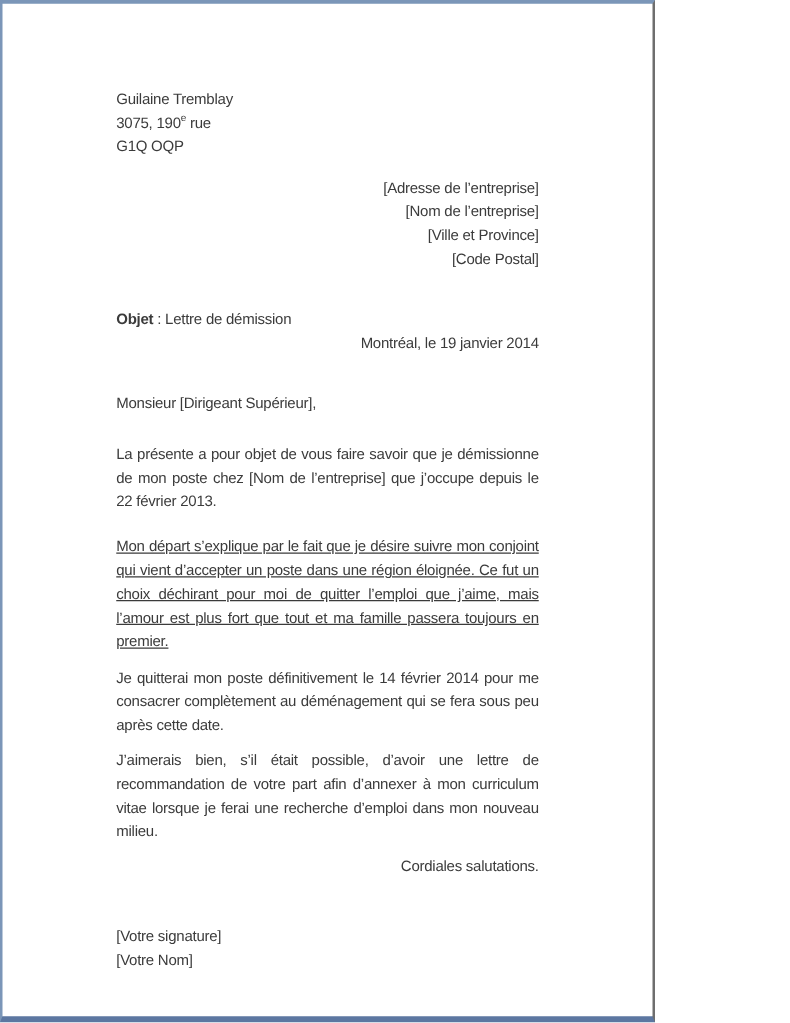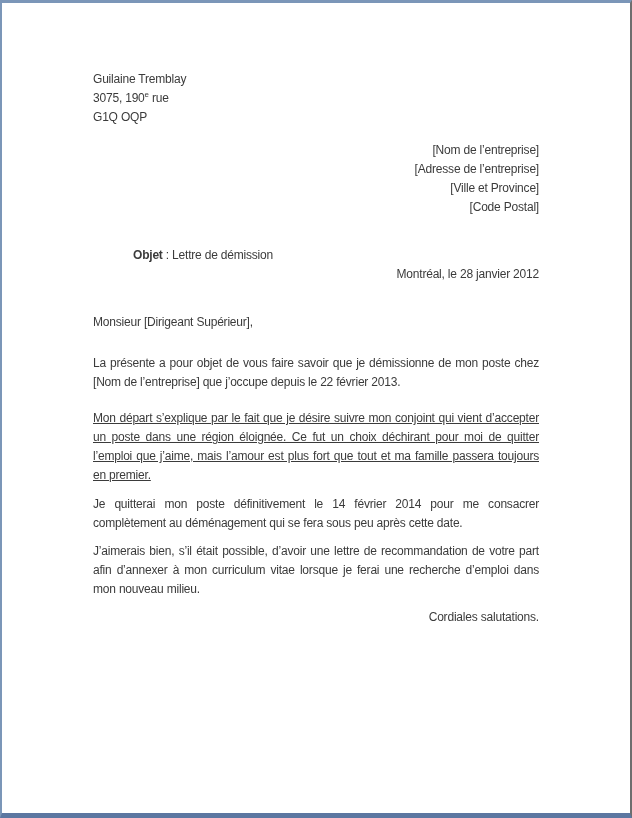--- a/index.html
+++ b/index.html
@@ -2,40 +2,40 @@
 <html lang="fr"><head>
 <meta charset="utf-8">
 <style>
   html, body {
     margin: 0;
     padding: 0;
     background: #ffffff;
   }
   .page {
     position: relative;
-    width: 632px;
+    width: 524px;
     height: 818px;
     box-sizing: border-box;
     background: #ffffff;
     border-top: 3px solid #7b96b8;
     border-left: 2px solid #7b96b8;
     border-right: 2px solid #6e6e6e;
     border-bottom: 5px solid #5c77a1;
     padding: 67px 91px 0 91px;
     overflow: hidden;
     font-family: "Liberation Sans", "DejaVu Sans", sans-serif;
     font-size: 12px;
     line-height: 19px;
     letter-spacing: -0.2px;
     color: #3b3b3b;
   }
   .block { margin: 0; }
   .sender-block { margin-top: 0; }
   .recipient-block { margin-top: 14px; text-align: right; }
-  .subject-line { margin-top: 29px; margin-left: 40px; }
+  .subject-line { margin-top: 29px; }
   .subject-line .label { font-weight: bold; }
   .date-line { margin-top: 0; text-align: right; }
   .salutation { margin-top: 29px; }
   .para {
     margin: 0;
     text-align: justify;
   }
   .para-1 { margin-top: 22px; }
   .para-2 { margin-top: 17px; text-decoration: underline; }
   .para-3 { margin-top: 10px; }
@@ -53,36 +53,40 @@
 
 <div class="page">
 
   <div class="block sender-block">
     <div>Guilaine Tremblay</div>
     <div><span>3075, 190</span><sup class="ordinal">e</sup><span> rue</span></div>
     <div>G1Q OQP</div>
   </div>
 
   <div class="block recipient-block">
+    <div>[Adresse de l’entreprise]</div>
     <div>[Nom de l’entreprise]</div>
-    <div>[Adresse de l’entreprise]</div>
     <div>[Ville et Province]</div>
     <div>[Code Postal]</div>
   </div>
 
   <div class="block subject-line">
     <span class="label">Objet</span>
     <span>: Lettre de démission</span>
   </div>
 
-  <div class="block date-line">Montréal, le 28 janvier 2012</div>
+  <div class="block date-line">Montréal, le 19 janvier 2014</div>
 
   <div class="block salutation">Monsieur [Dirigeant Supérieur],</div>
 
   <p class="para para-1">La présente a pour objet de vous faire savoir que je démissionne de mon poste chez [Nom de l’entreprise] que j’occupe depuis le 22 février 2013.</p>
   <p class="para para-2">Mon départ s’explique par le fait que je désire suivre mon conjoint qui vient d’accepter un poste dans une région éloignée. Ce fut un choix déchirant pour moi de quitter l’emploi que j’aime, mais l’amour est plus fort que tout et ma famille passera toujours en premier.</p>
   <p class="para para-3">Je quitterai mon poste définitivement le 14 février 2014 pour me consacrer complètement au déménagement qui se fera sous peu après cette date.</p>
   <p class="para para-4">J’aimerais bien, s’il était possible, d’avoir une lettre de recommandation de votre part afin d’annexer à mon curriculum vitae lorsque je ferai une recherche d’emploi dans mon nouveau milieu.</p>
 
   <div class="block closing">Cordiales salutations.</div>
 
+  <div class="block signature-block">
+    <div>[Votre signature]</div>
+    <div>[Votre Nom]</div>
+  </div>
 
 </div>
 
 </body></html>

